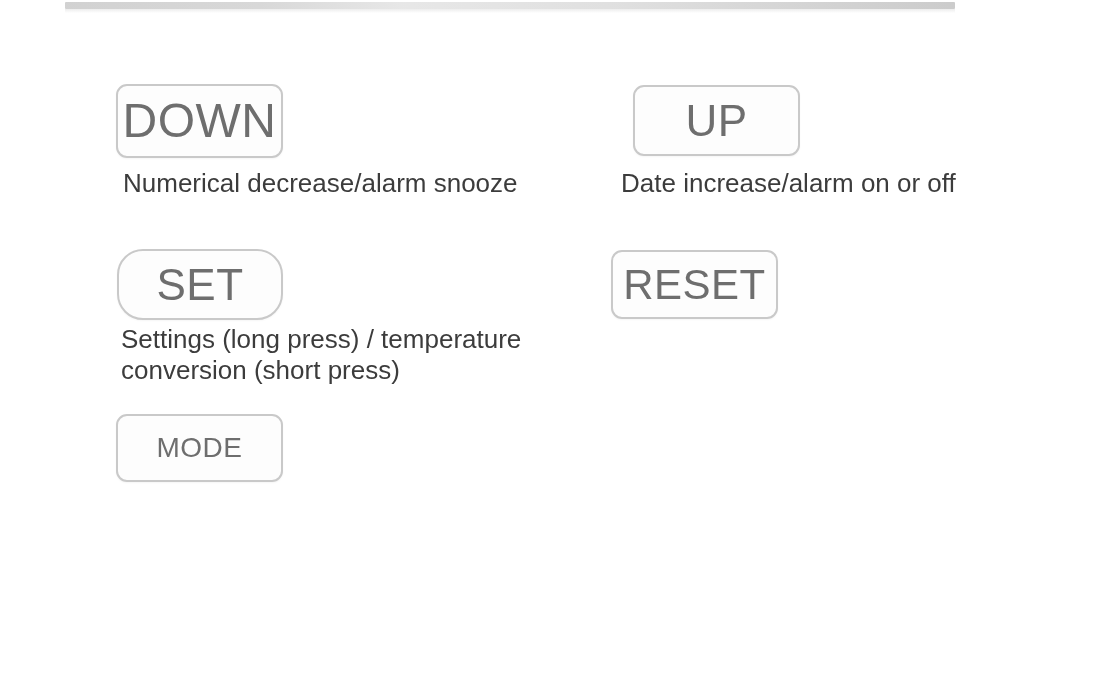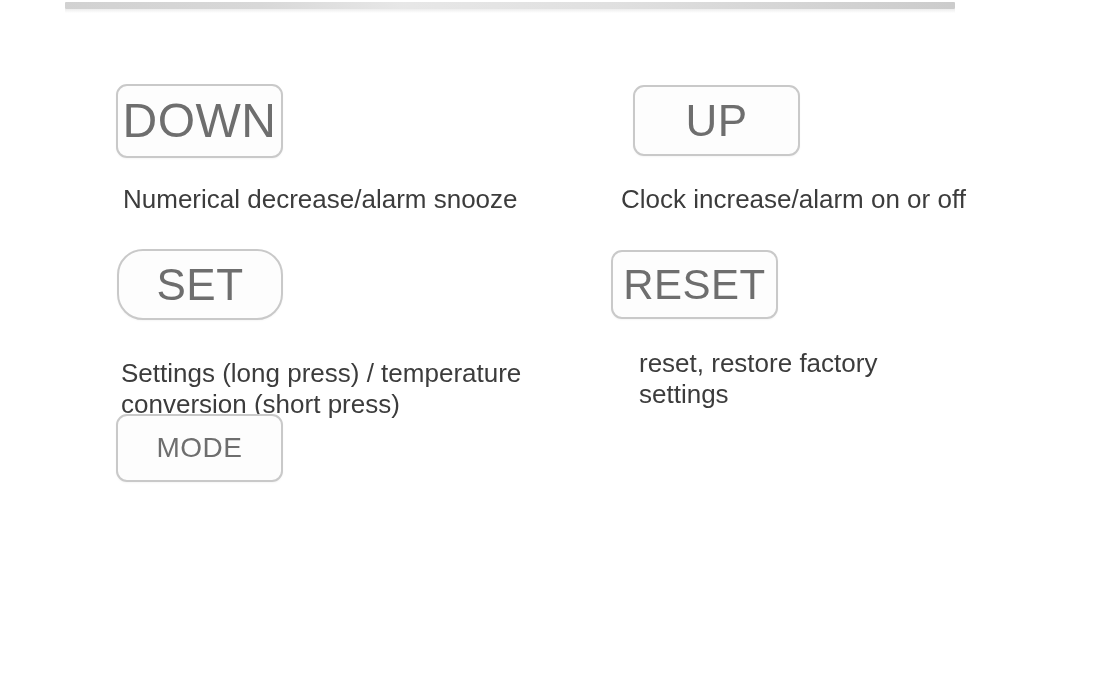--- a/index.html
+++ b/index.html
@@ -75,45 +75,43 @@
 
   
   .caption {
     position: absolute;
     color: #3c3c3c;
     font-family: "Liberation Sans", sans-serif;
     font-size: 26px;
     font-weight: 400;
     line-height: 31px;
     white-space: pre-line;
-    margin-top: 16px;
   }
 
   .cap-down  { left: 123px; top: 168px; }
   .cap-up    { left: 621px; top: 168px; }
-  .cap-set   { left: 121px; top: 342px; }
+  .cap-set   { left: 121px; top: 324px; }
   .cap-reset { left: 639px; top: 332px; }
   .cap-mode  { left: 116px; top: 494px; }
 </style>
 </head>
 <body>
 
 <div id="page">
 
   <div class="top-strip"></div>
   <div class="top-strip-fade"></div>
 
   <div class="key key-down">DOWN</div>
   <div class="caption cap-down">Numerical decrease/alarm snooze</div>
 
   <div class="key key-up">UP</div>
-  <div class="caption cap-up">Clock increase/alarm on or off</div>
+  <div class="caption cap-up">Date increase/alarm on or off</div>
 
   <div class="key key-set">SET</div>
   <div class="caption cap-set">Settings (long press) / temperature
 conversion (short press)</div>
 
   <div class="key key-reset">RESET</div>
-  <div class="caption cap-reset">reset, restore factory settings</div>
 
   <div class="key key-mode">MODE</div>
 
 </div>
 
 </body></html>

